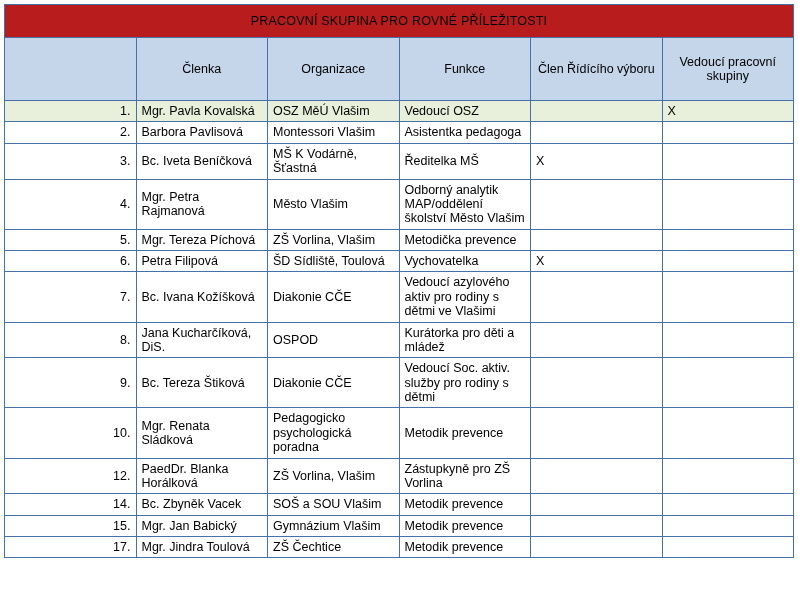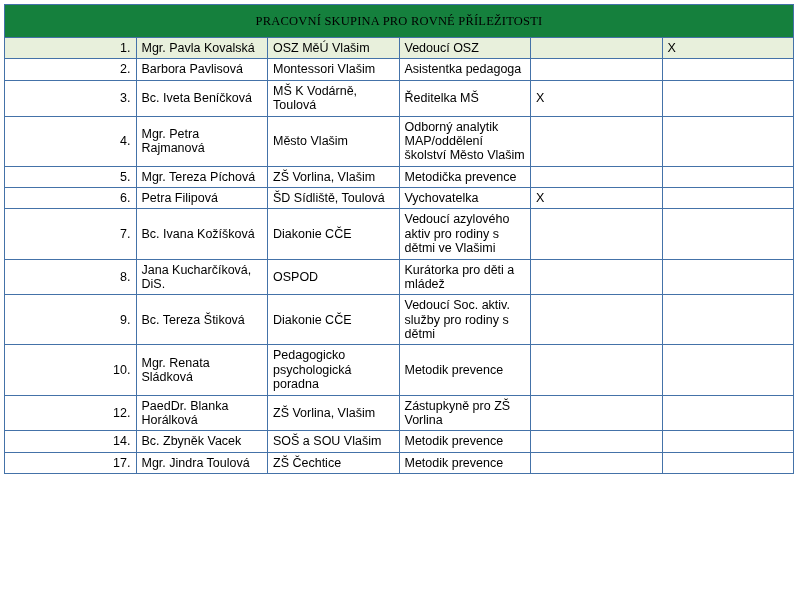--- a/index.html
+++ b/index.html
@@ -27,28 +27,27 @@
   }
   table.wg td, table.wg th {
     border: 1px solid #4472a8;
     padding: 3px 5px;
     vertical-align: middle;
     font-weight: normal;
     font-size: 12.5px;
     line-height: 1.15;
   }
   .title-row td {
-    background: #15803d;
+    background: #b91c1c;
     text-align: center;
     font-weight: bold;
     font-size: 12.5px;
     letter-spacing: 0.2px;
     height: 26px;
     padding: 5px 4px;
-    font-family: Liberation Serif, serif;
   }
   .head-row td {
     background: #c5d5ea;
     text-align: center;
     font-weight: bold;
     height: 56px;
     padding: 4px 6px;
   }
   .num {
     text-align: right;
@@ -70,20 +69,28 @@
 </style>
 </head>
 <body>
 
 <div class="page">
   <table class="wg">
     <tbody>
       <tr class="title-row">
         <td colspan="6">PRACOVNÍ SKUPINA PRO ROVNÉ PŘÍLEŽITOSTI</td>
       </tr>
+      <tr class="head-row">
+        <td class="num"></td>
+        <td class="c-name">Členka</td>
+        <td class="c-org">Organizace</td>
+        <td class="c-func">Funkce</td>
+        <td class="c-board">Člen Řídícího výboru</td>
+        <td class="c-lead">Vedoucí pracovní skupiny</td>
+      </tr>
 
       <tr class="row-highlight">
         <td class="num">1.</td>
         <td class="c-name">Mgr. Pavla Kovalská</td>
         <td class="c-org">OSZ MěÚ Vlašim</td>
         <td class="c-func">Vedoucí OSZ</td>
         <td class="c-board cell-center-x"></td>
         <td class="c-lead cell-center-x">X</td>
       </tr>
 
@@ -92,21 +99,21 @@
         <td class="c-name">Barbora Pavlisová</td>
         <td class="c-org">Montessori Vlašim</td>
         <td class="c-func">Asistentka pedagoga</td>
         <td class="c-board cell-center-x"></td>
         <td class="c-lead cell-center-x"></td>
       </tr>
 
       <tr>
         <td class="num">3.</td>
         <td class="c-name">Bc. Iveta Beníčková</td>
-        <td class="c-org">MŠ K Vodárně, Toulová</td>
+        <td class="c-org">MŠ K Vodárně, Šťastná</td>
         <td class="c-func">Ředitelka MŠ</td>
         <td class="c-board cell-center-x">X</td>
         <td class="c-lead cell-center-x"></td>
       </tr>
 
       <tr>
         <td class="num">4.</td>
         <td class="c-name">Mgr. Petra Rajmanová</td>
         <td class="c-org">Město Vlašim</td>
         <td class="c-func">Odborný analytik MAP/oddělení školství Město Vlašim</td>
@@ -181,20 +188,28 @@
 
       <tr>
         <td class="num">14.</td>
         <td class="c-name">Bc. Zbyněk Vacek</td>
         <td class="c-org">SOŠ a SOU Vlašim</td>
         <td class="c-func">Metodik prevence</td>
         <td class="c-board cell-center-x"></td>
         <td class="c-lead cell-center-x"></td>
       </tr>
 
+      <tr>
+        <td class="num">15.</td>
+        <td class="c-name">Mgr. Jan Babický</td>
+        <td class="c-org">Gymnázium Vlašim</td>
+        <td class="c-func">Metodik prevence</td>
+        <td class="c-board cell-center-x"></td>
+        <td class="c-lead cell-center-x"></td>
+      </tr>
 
 
       <tr>
         <td class="num">17.</td>
         <td class="c-name">Mgr. Jindra Toulová</td>
         <td class="c-org">ZŠ Čechtice</td>
         <td class="c-func">Metodik prevence</td>
         <td class="c-board cell-center-x"></td>
         <td class="c-lead cell-center-x"></td>
       </tr>

